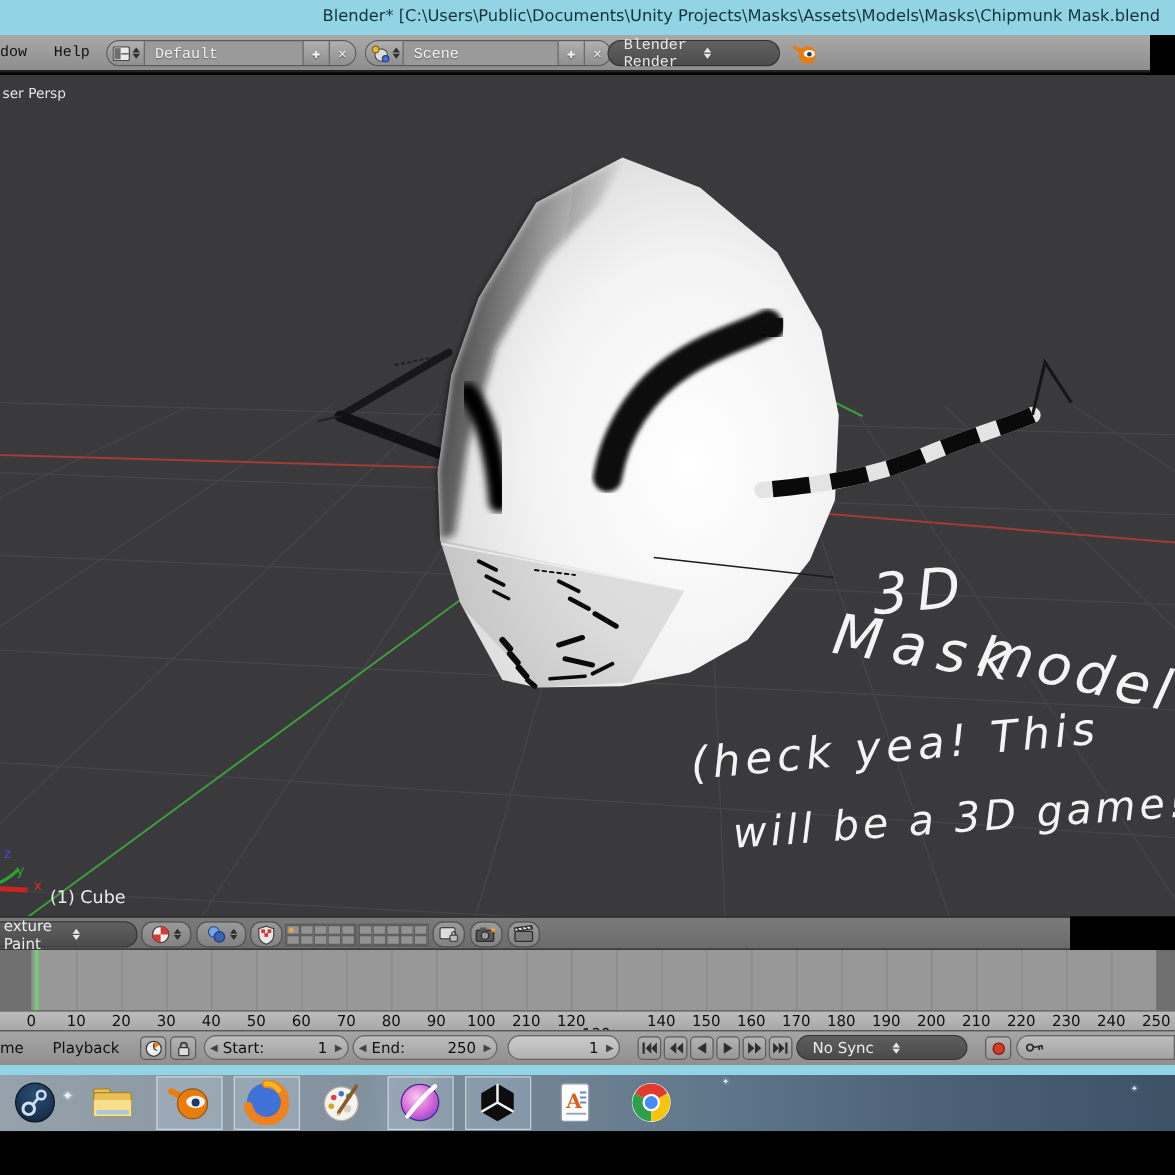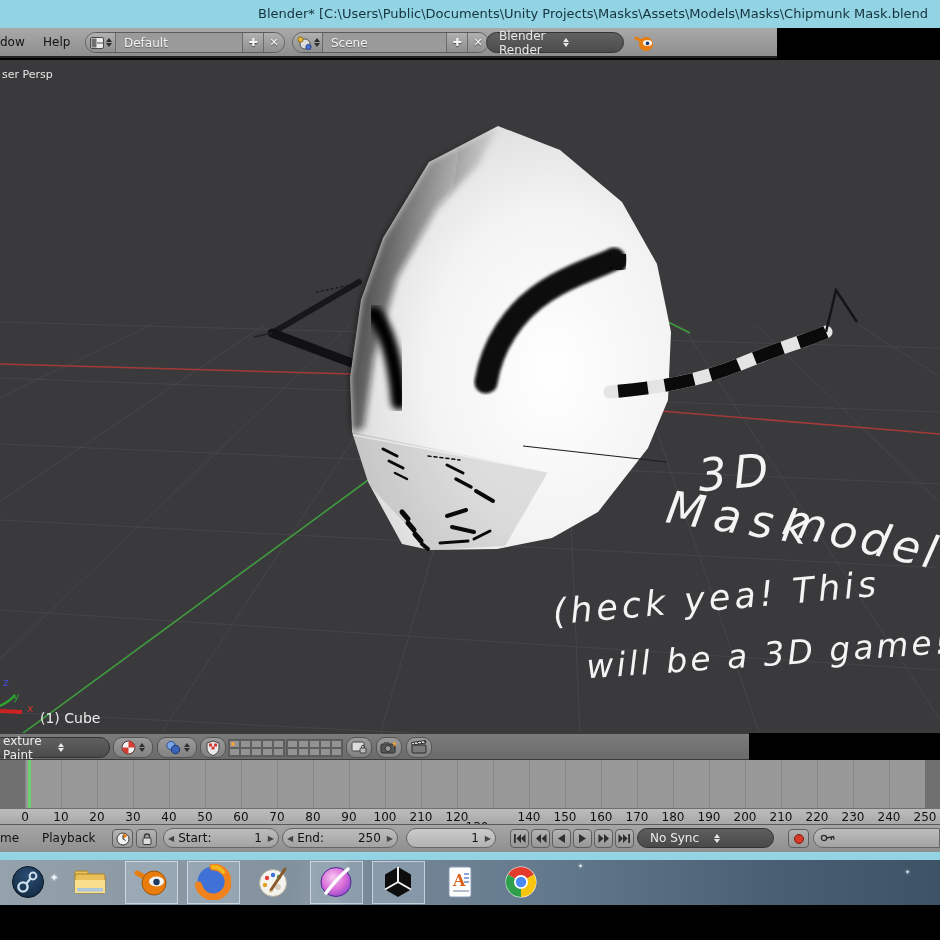--- a/index.html
+++ b/index.html
@@ -6,23 +6,23 @@
   html,body { width:940px; height:940px; overflow:hidden; background:#000;
     font-family:"DejaVu Sans","Liberation Sans",sans-serif; }
   .abs { position:absolute; }
 
   
   #titlebar { position:absolute; left:0; top:0; width:940px; height:28px;
     background:#92d4e4; overflow:hidden; }
   #titlebar .title { position:absolute; left:258px; top:6px; white-space:nowrap;
     font-size:13px; color:#15333d; }
 
-  #menubar { position:absolute; left:0; top:28px; width:777px; height:30px;
+  #menubar { position:absolute; left:0; top:28px; width:920px; height:30px;
     background:linear-gradient(#a9a9a9,#8e8e8e); border-bottom:2px solid #222;
-    color:#111; font-size:12px; }
+    color:#111; font-size:12px;font-family:Liberation Mono, monospace; }
   .menu-item { position:absolute; top:7px; cursor:default; }
   .sel-group { position:absolute; top:4px; height:21px; display:flex; align-items:center;
     background:#9a9a9a; border:1px solid #5c5c5c; border-radius:11px; overflow:hidden; }
   .sel-icon-btn { width:30px; height:100%; display:flex; align-items:center; justify-content:center;
     gap:2px; background:linear-gradient(#b0b0b0,#8f8f8f); border-right:1px solid #6a6a6a; }
   .sel-text { padding:0 8px; color:#f2f2f2; text-shadow:0 1px 1px rgba(0,0,0,.4); font-size:12px; }
   .sel-plus,.sel-x { width:21px; height:100%; display:flex; align-items:center; justify-content:center;
     background:linear-gradient(#b0b0b0,#8f8f8f); border-left:1px solid #6a6a6a;
     color:#f5f5f5; font-size:11px; text-shadow:0 1px 1px rgba(0,0,0,.5); }
   .updown { display:flex; flex-direction:column; gap:1px; }
@@ -47,21 +47,21 @@
   #obj-label { position:absolute; left:40px; top:650px; color:#ececec; font-size:14px; }
   .ann { position:absolute; color:#f4f4f4; font-style:italic; white-space:nowrap;
     font-family:"DejaVu Sans","Liberation Sans",sans-serif; }
   #ann-3d    { left:698px; top:386px; font-size:45px; letter-spacing:7px; transform:rotate(-5deg); }
   #ann-mask  { left:666px; top:432px; font-size:45px; letter-spacing:9px; transform:rotate(9deg); }
   #ann-model { left:782px; top:450px; font-size:45px; letter-spacing:4px; transform:rotate(13deg); }
   #ann-l3    { left:552px; top:518px; font-size:35px; letter-spacing:4px; transform:rotate(-5deg); }
   #ann-l4    { left:586px; top:574px; font-size:33px; letter-spacing:3px; transform:rotate(-4deg); }
 
   
-  #modebar { position:absolute; left:0; top:733px; width:749px; height:27px;
+  #modebar { position:absolute; left:0; top:733px; width:856px; height:27px;
     background:linear-gradient(#7b7b7b,#6b6b6b); border-top:1px solid #3c3c3c;
     border-bottom:1px solid #3c3c3c; }
   #mode-dd { position:absolute; left:-8px; top:3px; width:118px; height:21px;
     background:linear-gradient(#606060,#4b4b4b); border:1px solid #333; border-radius:10px;
     color:#ececec; font-size:12px; display:flex; align-items:center; }
   #mode-dd span { flex:1; padding-left:10px; }
   #mode-dd .updown { margin-right:7px; }
   .mbtn { position:absolute; top:3px; height:21px; background:linear-gradient(#9a9a9a,#828282);
     border:1px solid #555; border-radius:9px; display:flex; align-items:center;
     justify-content:center; gap:3px; }

